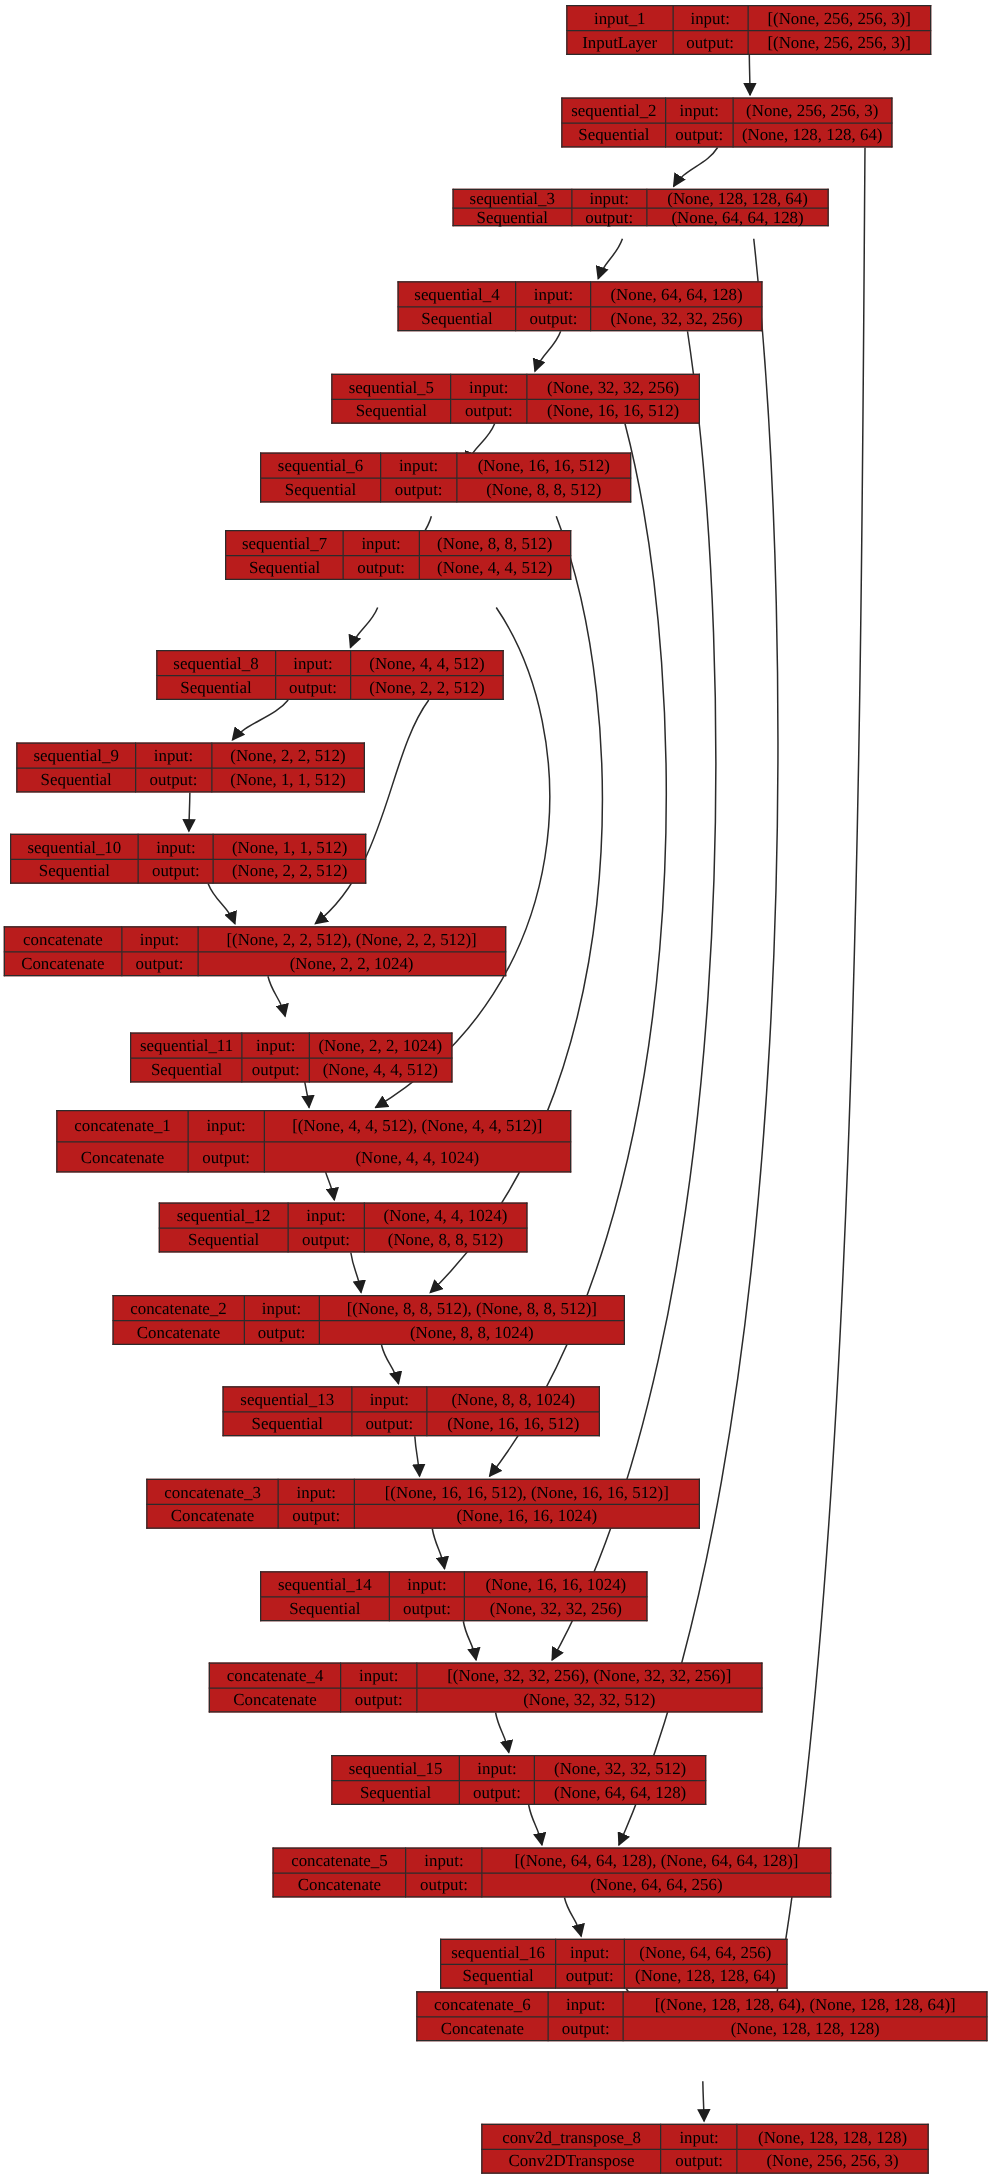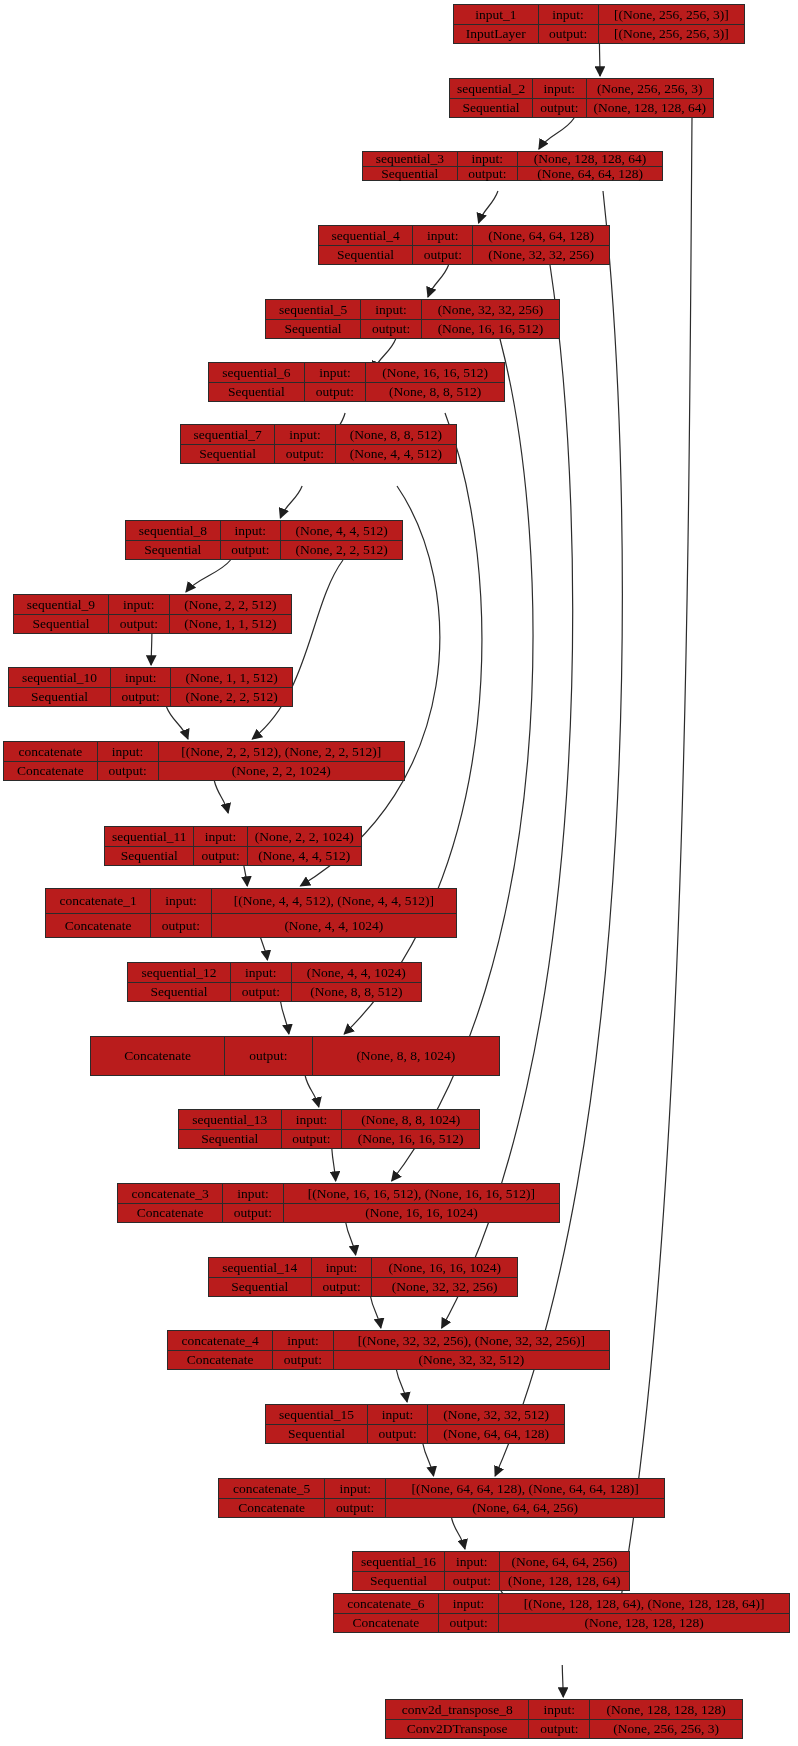--- a/index.html
+++ b/index.html
@@ -293,20 +293,25 @@
             <td>output:</td>
             <td>(None, 8, 8, 512)</td>
           </tr>
         </tbody>
       </table>
     </div>
     <div class="node" style="left: 90px; top: 1036px; width: 410px; height: 40px;">
       <table>
         <tbody>
           <tr>
+            <td>concatenate_2</td>
+            <td>input:</td>
+            <td>[(None, 8, 8, 512), (None, 8, 8, 512)]</td>
+          </tr>
+          <tr>
             <td>Concatenate</td>
             <td>output:</td>
             <td>(None, 8, 8, 1024)</td>
           </tr>
         </tbody>
       </table>
     </div>
     <div class="node" style="left: 178px; top: 1109px; width: 302px; height: 40px;">
       <table>
         <tbody>

